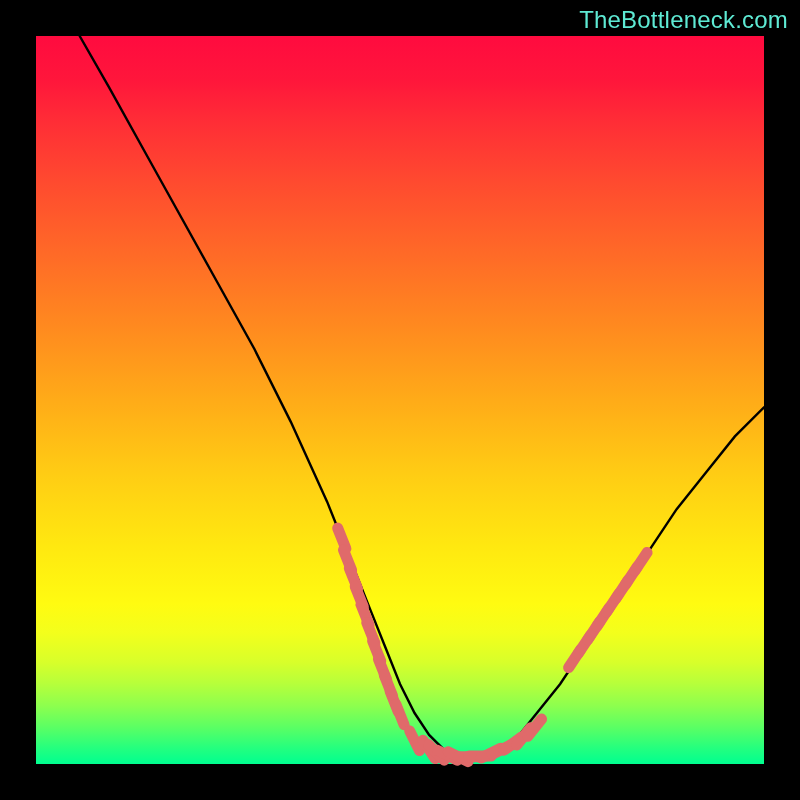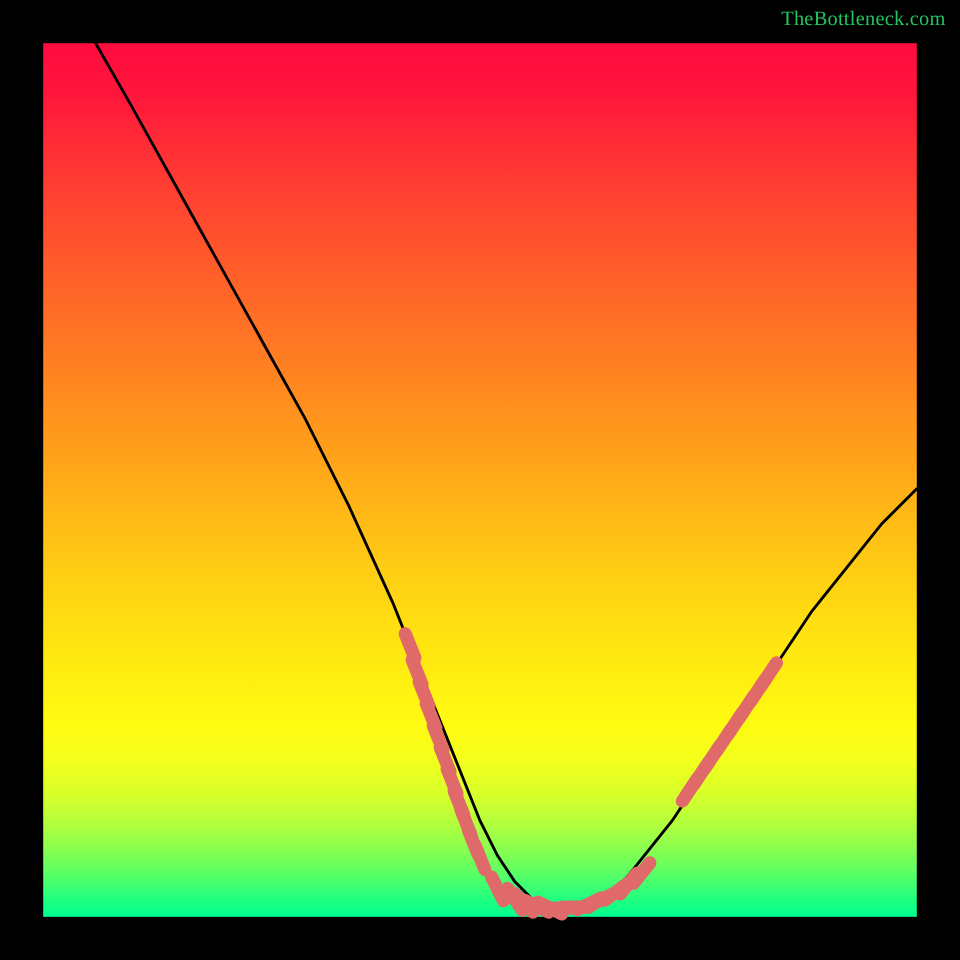--- a/index.html
+++ b/index.html
@@ -43,26 +43,25 @@
       #8dff4e 92%,
       #5aff64 95%,
       #21ff80 98%,
       #00ff90 100%
     );
   }
   .watermark {
     position: absolute;
     top: 6px;
     right: 12px;
-    color: #22c55e;
-    font-size: 17px;
+    color: #5eead4;
+    font-size: 24px;
     font-weight: 500;
     letter-spacing: 0.2px;
     user-select: none;
-    font-family: Liberation Serif, serif;
   }
   svg.curve {
     position: absolute;
     left: 0;
     top: 0;
     width: 728px;
     height: 728px;
     overflow: visible;
   }
 </style>

